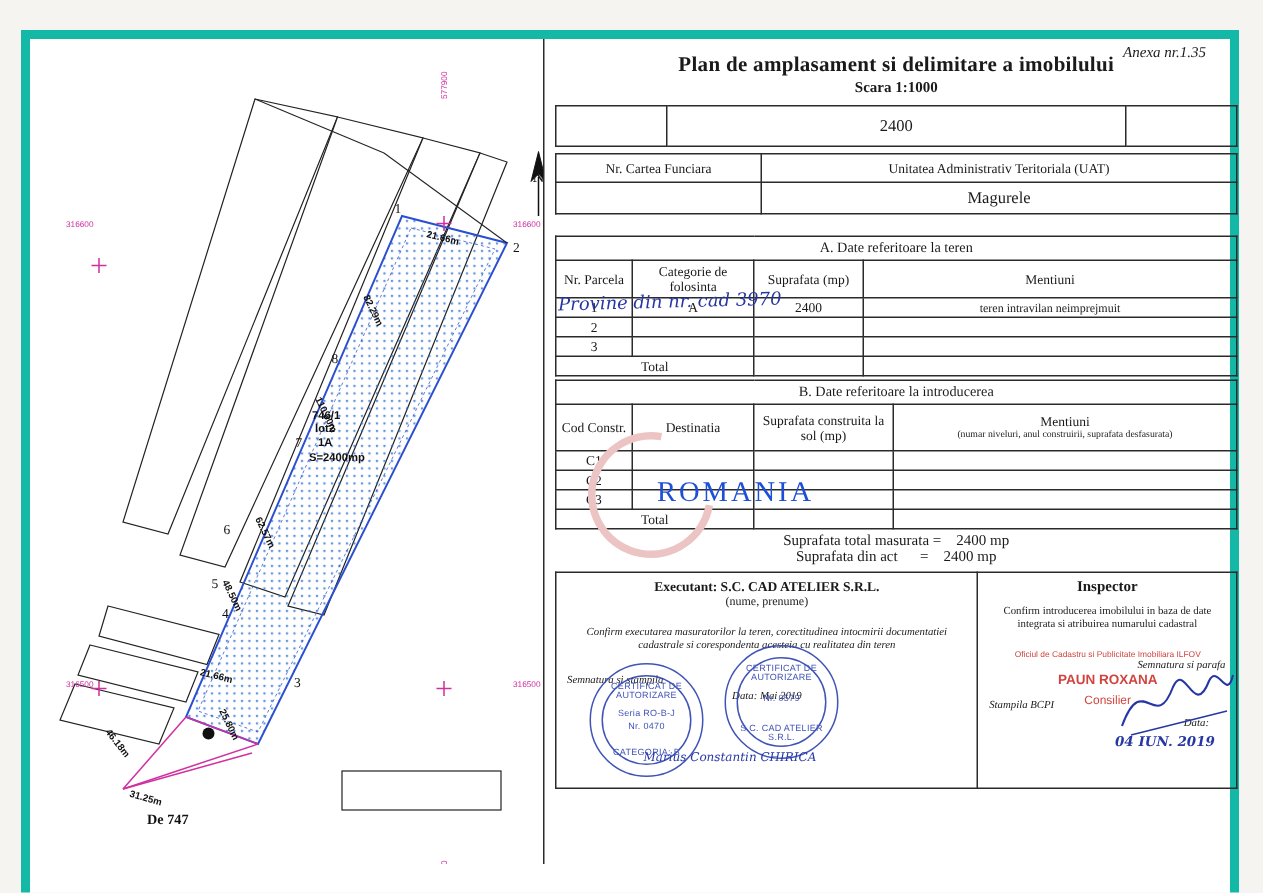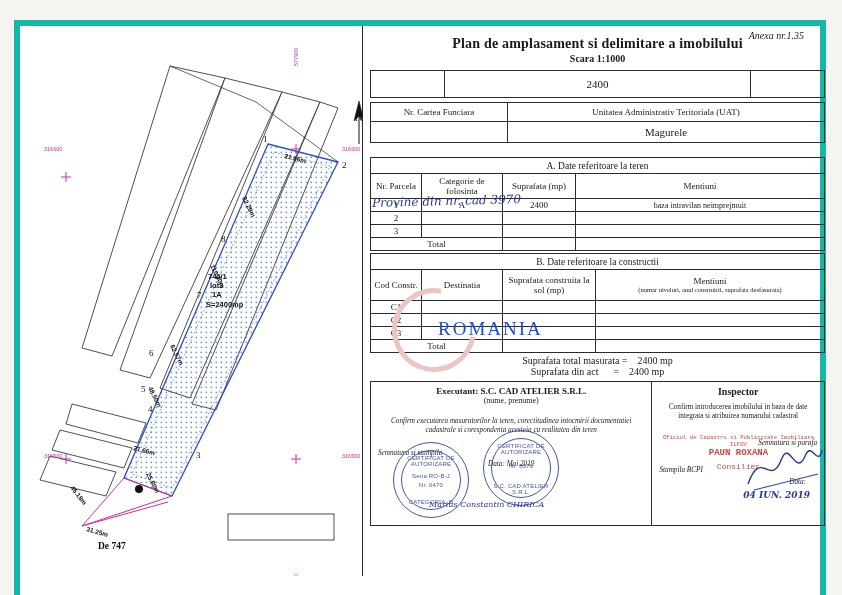--- a/index.html
+++ b/index.html
@@ -192,21 +192,21 @@
   .stamp-line {
     position: absolute;
     width: 100%;
     text-align: center;
     font-size: 6px;
     letter-spacing: 0.2px;
   }
   .red-stamp {
     position: absolute;
     color: #cf3a34;
-    font-family: Liberation Mono, monospace;
+    font-family: Liberation Sans, sans-serif;
     text-align: center;
     opacity: 0.95;
   }
   .sig-scribble {
     position: absolute;
     color: #2637a4;
     font-family: "DejaVu Serif", serif;
     font-style: italic;
   }
   .side-num {
@@ -362,21 +362,21 @@
         <tr>
           <td style="width:44px;height:22px" class="hdr">Nr. Parcela</td>
           <td style="width:74px" class="hdr">Categorie de folosinta</td>
           <td style="width:66px" class="hdr">Suprafata (mp)</td>
           <td class="hdr">Mentiuni</td>
         </tr>
         <tr class="rowh">
           <td>1</td>
           <td>A</td>
           <td class="bold">2400</td>
-          <td style="font-size:8px">baza intravilan neimprejmuit</td>
+          <td style="font-size:8px">teren intravilan neimprejmuit</td>
         </tr>
         <tr class="rowh">
           <td>2</td>
           <td></td>
           <td></td>
           <td></td>
         </tr>
         <tr class="rowh">
           <td>3</td>
           <td></td>
@@ -387,21 +387,21 @@
           <td colspan="2">Total</td>
           <td></td>
           <td></td>
         </tr>
       </tbody>
         </table>
 
       <table class="frm" style="margin-top:2px">
         <tbody>
             <tr>
-          <td colspan="4" class="sec-title" style="height:13px">B. Date referitoare la constructii</td>
+          <td colspan="4" class="sec-title" style="height:13px">B. Date referitoare la introducerea</td>
         </tr>
         <tr>
           <td style="width:44px;height:28px" class="hdr">Cod Constr.</td>
           <td style="width:74px" class="hdr">Destinatia</td>
           <td style="width:86px" class="hdr">Suprafata construita la sol (mp)</td>
           <td class="hdr">
             <div>Mentiuni</div>
             <div style="font-size:6.5px">(numar niveluri, anul construirii, suprafata desfasurata)</div>
           </td>
         </tr>

